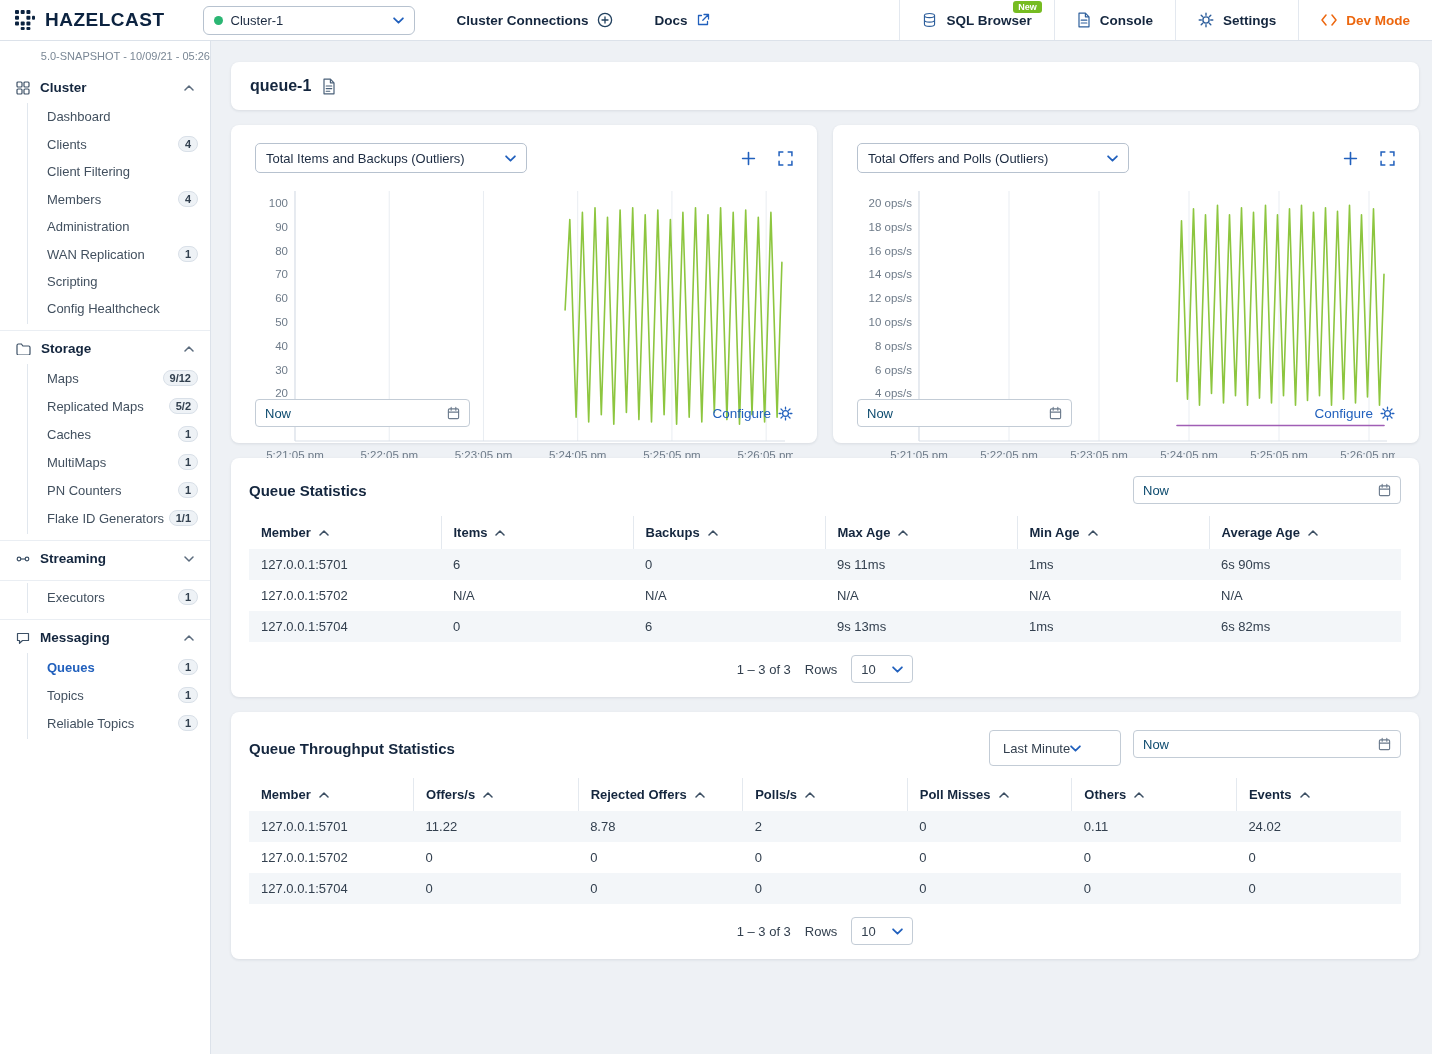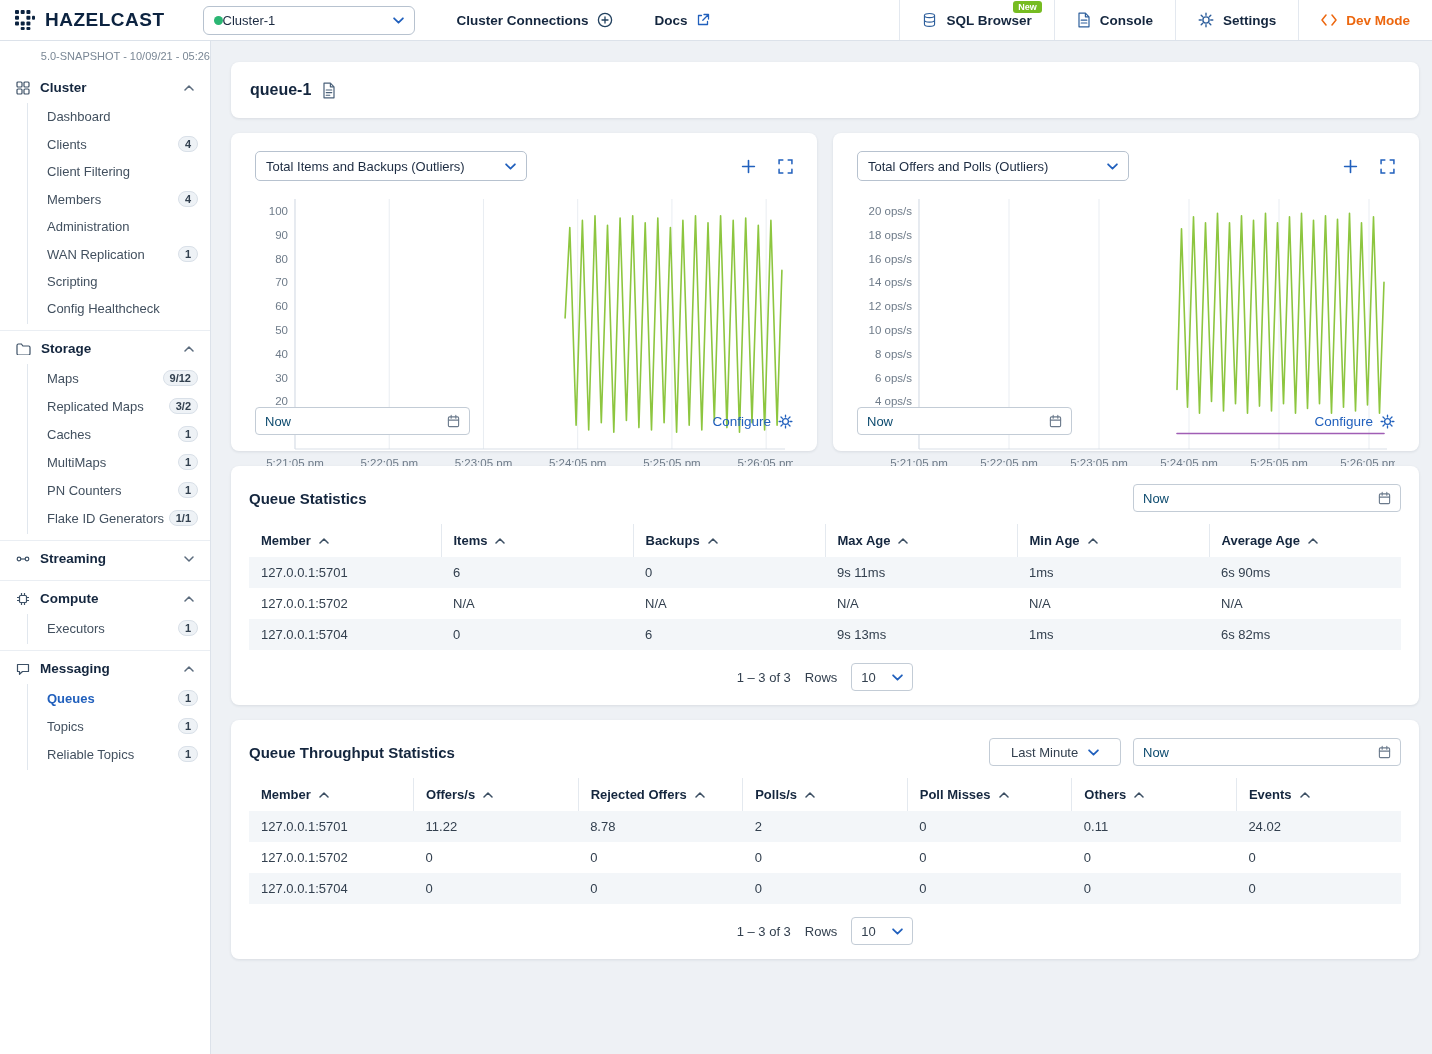--- a/index.html
+++ b/index.html
@@ -2,21 +2,21 @@
 <html><head>
 <meta charset="utf-8">
 <style>
   * { box-sizing: border-box; }
   body { width:1432px; height:1054px; margin:0; font-family:"Liberation Sans",sans-serif; background:#eef1f5; overflow:hidden; }
 
   
   .topbar { height:41px; background:#fff; border-bottom:1px solid #dce2ea; display:flex; align-items:stretch; }
   .brand { display:flex; align-items:center; gap:9px; padding:0 14px; }
   .brand-text { font-size:19px; font-weight:700; letter-spacing:.5px; color:#0c2340; }
-  .cluster-select { align-self:center; margin-left:24px; width:212px; height:29px; border:1px solid #b7c2cf; border-radius:6px; display:flex; align-items:center; padding:0 10px; font-size:13px; color:#1c2b41; cursor:pointer; background:#fff; }
+  .cluster-select { align-self:center; margin-left:24px; width:212px; height:29px; border:1px solid #b7c2cf; border-radius:6px; display:flex; align-items:center; gap:8px; padding:0 10px; font-size:13px; color:#1c2b41; cursor:pointer; background:#fff; }
   .dot-green { width:9px; height:9px; border-radius:50%; background:#2bb673; flex:none; }
   .chev { display:inline-flex; }
   .cluster-select .chev { margin-left:auto; color:#2160bd; }
   .topnav-item { display:flex; align-items:center; gap:8px; font-size:13.5px; font-weight:700; color:#14263e; margin-left:42px; cursor:pointer; }
   .icon-navy { color:#22415f; display:inline-flex; }
   .icon-blue { color:#2160bd; display:inline-flex; }
   .topbar-right { margin-left:auto; display:flex; }
   .tb-action { display:flex; align-items:center; gap:9px; padding:0 22px; border-left:1px solid #e3e8ef; font-size:13.5px; font-weight:700; color:#14263e; cursor:pointer; position:relative; }
   .tb-action .aicon { color:#2e5f9c; display:inline-flex; }
   .tb-action.devmode, .tb-action.devmode .aicon { color:#ec670f; }
@@ -33,42 +33,42 @@
   .sicon { color:#3c5066; display:inline-flex; }
   .items { margin-left:27px; border-left:1px solid #e1e7ee; padding:0 12px 2px 0; }
   .item { display:flex; align-items:center; padding:6px 0 6px 19px; font-size:13px; color:#42505f; cursor:pointer; }
   .item .badge { margin-left:auto; }
   .item.active { color:#2160bd; font-weight:700; }
   .badge { background:#eef2f6; border:1px solid #d9e0e8; border-radius:10px; padding:1px 6px; font-size:11px; font-weight:700; color:#32404f; text-align:center; }
 
   
   .main { flex:1; padding:21px 13px 0 20px; display:flex; flex-direction:column; gap:15px; overflow:hidden; }
   .card { background:#fff; border-radius:8px; box-shadow:0 1px 3px rgba(20,38,62,.10); }
-  .title-card { height:56px; display:flex; align-items:center; gap:11px; padding:0 19px; font-size:16px; font-weight:700; color:#14263e; flex:none; }
+  .title-card { height:48px; display:flex; align-items:center; gap:11px; padding:0 19px; font-size:16px; font-weight:700; color:#14263e; flex:none; }
   .doc-icon { color:#4a6079; display:inline-flex; }
 
   .charts-row { display:flex; gap:16px; flex:none; }
   .chart-card { flex:1; height:318px; padding:18px 24px 16px; display:flex; flex-direction:column; }
   .chart-head { display:flex; align-items:center; justify-content:space-between; }
   .mini-select { width:272px; height:30px; border:1px solid #b7c2cf; border-radius:5px; display:flex; align-items:center; justify-content:space-between; padding:0 10px; font-size:13px; color:#1c2b41; cursor:pointer; background:#fff; }
   .mini-select .chev { color:#2160bd; }
   .chart-tools { display:flex; gap:22px; color:#2160bd; }
   .tool { display:inline-flex; cursor:pointer; }
   .chart-host { flex:1; margin-top:8px; min-height:0; }
   .chart-foot { display:flex; align-items:center; justify-content:space-between; margin-top:4px; }
   .date-input { width:215px; height:28px; border:1px solid #c3ccd6; border-radius:4px; display:flex; align-items:center; justify-content:space-between; padding:0 9px; font-size:13px; color:#0c4a6e; cursor:pointer; background:#fff; }
   .date-input .cal { color:#6b7a8c; display:inline-flex; }
   .configure { display:flex; align-items:center; gap:7px; color:#2160bd; font-size:13.5px; cursor:pointer; }
 
   .stats-card { padding:18px 18px 6px; flex:none; }
   .stats-head { display:flex; align-items:center; justify-content:space-between; }
   .stats-title { font-size:15px; font-weight:700; color:#14263e; }
   .stats-controls { display:flex; gap:12px; }
   .date-wide { width:268px; }
-  .period-select { width:132px; height:28px; border:1px solid #c3ccd6; border-radius:4px; display:flex; align-items:center; justify-content:space-between; padding:0 21px; font-size:13px; color:#33404f; cursor:pointer; background:#fff; }
+  .period-select { width:132px; height:36px; border:1px solid #c3ccd6; border-radius:4px; display:flex; align-items:center; padding:0 13px; font-size:13px; color:#33404f; cursor:pointer; background:#fff; }
   .period-select .chev { color:#2160bd; }
 
   table { width:100%; border-collapse:collapse; table-layout:fixed; margin-top:12px; }
   th { text-align:left; padding:9px 12px; font-size:13px; color:#14263e; }
   th:not(:first-child) { border-left:1px solid #e4e9ef; }
   .thwrap { display:flex; align-items:center; gap:8px; font-weight:700; }
   .sort { color:#3c4f63; display:inline-flex; cursor:pointer; }
   td { padding:8px 12px; font-size:13px; color:#33404f; }
   tbody tr:nth-child(odd) { background:#f3f6f9; }
   .pagination { display:flex; align-items:center; justify-content:center; gap:14px; padding:13px 0 8px; font-size:13px; color:#33404f; }
@@ -239,21 +239,21 @@
             </svg>
           </span>
     </div>
     <div class="items">
       <div class="item">
             <span>Maps</span>
             <span class="badge">9/12</span>
           </div>
       <div class="item">
             <span>Replicated Maps</span>
-            <span class="badge">3/2</span>
+            <span class="badge">5/2</span>
           </div>
       <div class="item">
             <span>Caches</span>
             <span class="badge">1</span>
           </div>
       <div class="item">
             <span>MultiMaps</span>
             <span class="badge">1</span>
           </div>
       <div class="item">
@@ -281,36 +281,20 @@
       <span>Streaming</span>
       <span class="chev">
             <svg width="10" height="6" viewBox="0 0 10 6">
               <path d="M1 1l4 4 4-4" fill="none" stroke="currentColor" stroke-width="1.5" stroke-linecap="round" stroke-linejoin="round"></path>
             </svg>
           </span>
     </div>
   </div>
 
   <div class="section">
-    <div class="section-header">
-      <span class="sicon">
-        <svg width="14" height="14" viewBox="0 0 14 14">
-              <g fill="none" stroke="currentColor" stroke-width="1.2">
-                <rect x="3.5" y="3.5" width="7" height="7" rx="1"></rect>
-                <path d="M5.5 1v2M8.5 1v2M5.5 11v2M8.5 11v2M1 5.5h2M1 8.5h2M11 5.5h2M11 8.5h2"></path>
-              </g>
-            </svg>
-      </span>
-      <span>Compute</span>
-      <span class="chev">
-            <svg width="10" height="6" viewBox="0 0 10 6">
-              <path d="M1 5l4-4 4 4" fill="none" stroke="currentColor" stroke-width="1.5" stroke-linecap="round" stroke-linejoin="round"></path>
-            </svg>
-          </span>
-    </div>
     <div class="items">
       <div class="item">
             <span>Executors</span>
             <span class="badge">1</span>
           </div>
     </div>
   </div>
 
   <div class="section">
     <div class="section-header">

